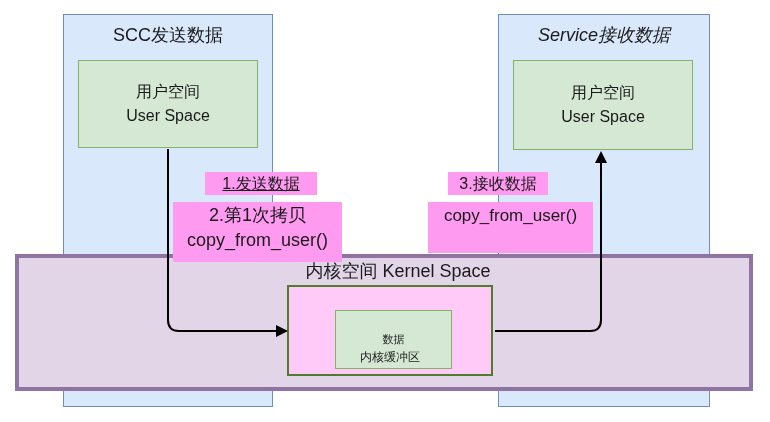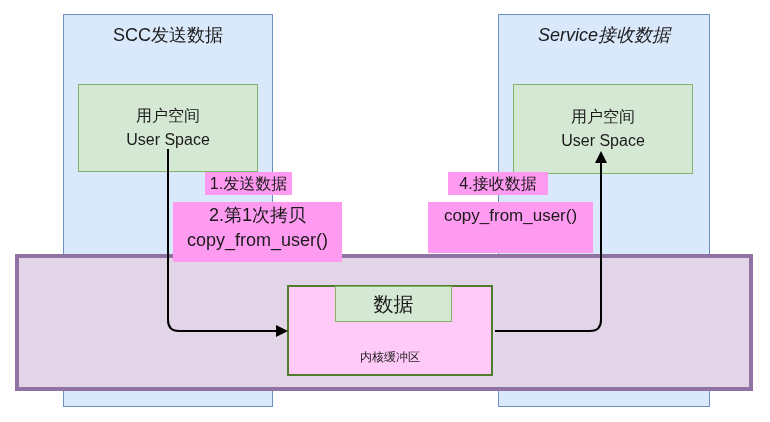--- a/index.html
+++ b/index.html
@@ -17,39 +17,39 @@
   .column{position:absolute;background:var(--blue-fill);border:1px solid var(--blue-border);z-index:1;}
   .col-left{left:63px;top:14px;width:210px;height:393px;}
   .col-right{left:498px;top:14px;width:212px;height:393px;}
 
   .col-title{position:absolute;z-index:2;text-align:center;font-size:18px;line-height:22px;}
   .col-title.left{left:63px;top:24px;width:210px;}
   .col-title.right{left:498px;top:24px;width:212px;font-style:italic;}
 
   .userbox{position:absolute;z-index:2;background:var(--green-fill);border:1px solid var(--green-border);
            display:flex;flex-direction:column;align-items:center;justify-content:center;
-           font-size:16px;line-height:24px;text-align:center;margin-top:24px;}
+           font-size:16px;line-height:24px;text-align:center;}
   .userbox.left{left:78px;top:60px;width:180px;height:88px;}
   .userbox.right{left:513px;top:60px;width:180px;height:90px;}
 
   .kernel{position:absolute;left:15px;top:254px;width:738px;height:137px;z-index:2;
           background:var(--purple-fill);border:4px solid var(--purple-border);}
   .kernel-title{position:absolute;left:283px;top:260px;width:230px;z-index:3;
                 text-align:center;font-size:18px;line-height:22px;}
 
   .buffer{position:absolute;left:287px;top:285px;width:206px;height:91px;z-index:3;
           background:var(--buffer-fill);border:2px solid var(--buffer-border);}
-  .databox{position:absolute;left:335px;top:286px;width:117px;height:36px;z-index:4;
+  .databox{position:absolute;left:335px;top:310px;width:117px;height:59px;z-index:4;
            background:var(--green-fill);border:1px solid var(--green-border);
-           display:flex;align-items:center;justify-content:center;font-size:20px;}
+           display:flex;align-items:center;justify-content:center;font-size:11px;}
   .buffer-label{position:absolute;left:287px;top:346px;width:206px;z-index:4;
                 text-align:center;font-size:12px;line-height:22px;}
 
   .steptag{position:absolute;z-index:3;background:var(--label-pink);text-align:center;color:var(--text);}
-  .tag-1{left:205px;top:172px;width:87px;height:23px;font-size:16px;line-height:23px;}
+  .tag-1{left:205px;top:172px;width:112px;height:23px;font-size:16px;line-height:23px;text-decoration:underline;}
   .tag-4{left:448px;top:172px;width:100px;height:23px;font-size:16px;line-height:23px;}
   .tag-2{left:173px;top:202px;width:169px;height:60px;font-size:18px;line-height:25px;padding-top:1px;}
   .tag-3{left:428px;top:202px;width:165px;height:51px;font-size:17px;line-height:25px;padding-top:1px;}
 
   .arrows{position:absolute;left:0;top:0;width:770px;height:422px;z-index:5;pointer-events:none;}
 </style>
 </head>
 <body>
 
 <div class="canvas">
@@ -63,27 +63,28 @@
   <div class="userbox left">
     <div>用户空间</div>
     <div>User Space</div>
   </div>
   <div class="userbox right">
     <div>用户空间</div>
     <div>User Space</div>
   </div>
 
   <div class="kernel"></div>
+  <div class="kernel-title">内核空间 Kernel Space</div>
 
   <div class="buffer"></div>
   <div class="databox">数据</div>
   <div class="buffer-label">内核缓冲区</div>
 
   <div class="steptag tag-1">1.发送数据</div>
-  <div class="steptag tag-4">4.接收数据</div>
+  <div class="steptag tag-4">3.接收数据</div>
   <div class="steptag tag-2">
     <div>2.第1次拷贝</div>
     <div>copy_from_user()</div>
   </div>
   <div class="steptag tag-3">
     <div>copy_from_user()</div>
   </div>
 
   <svg class="arrows" viewBox="0 0 770 422" xmlns="http://www.w3.org/2000/svg">
     <g stroke="#000000" stroke-width="2" fill="none">

